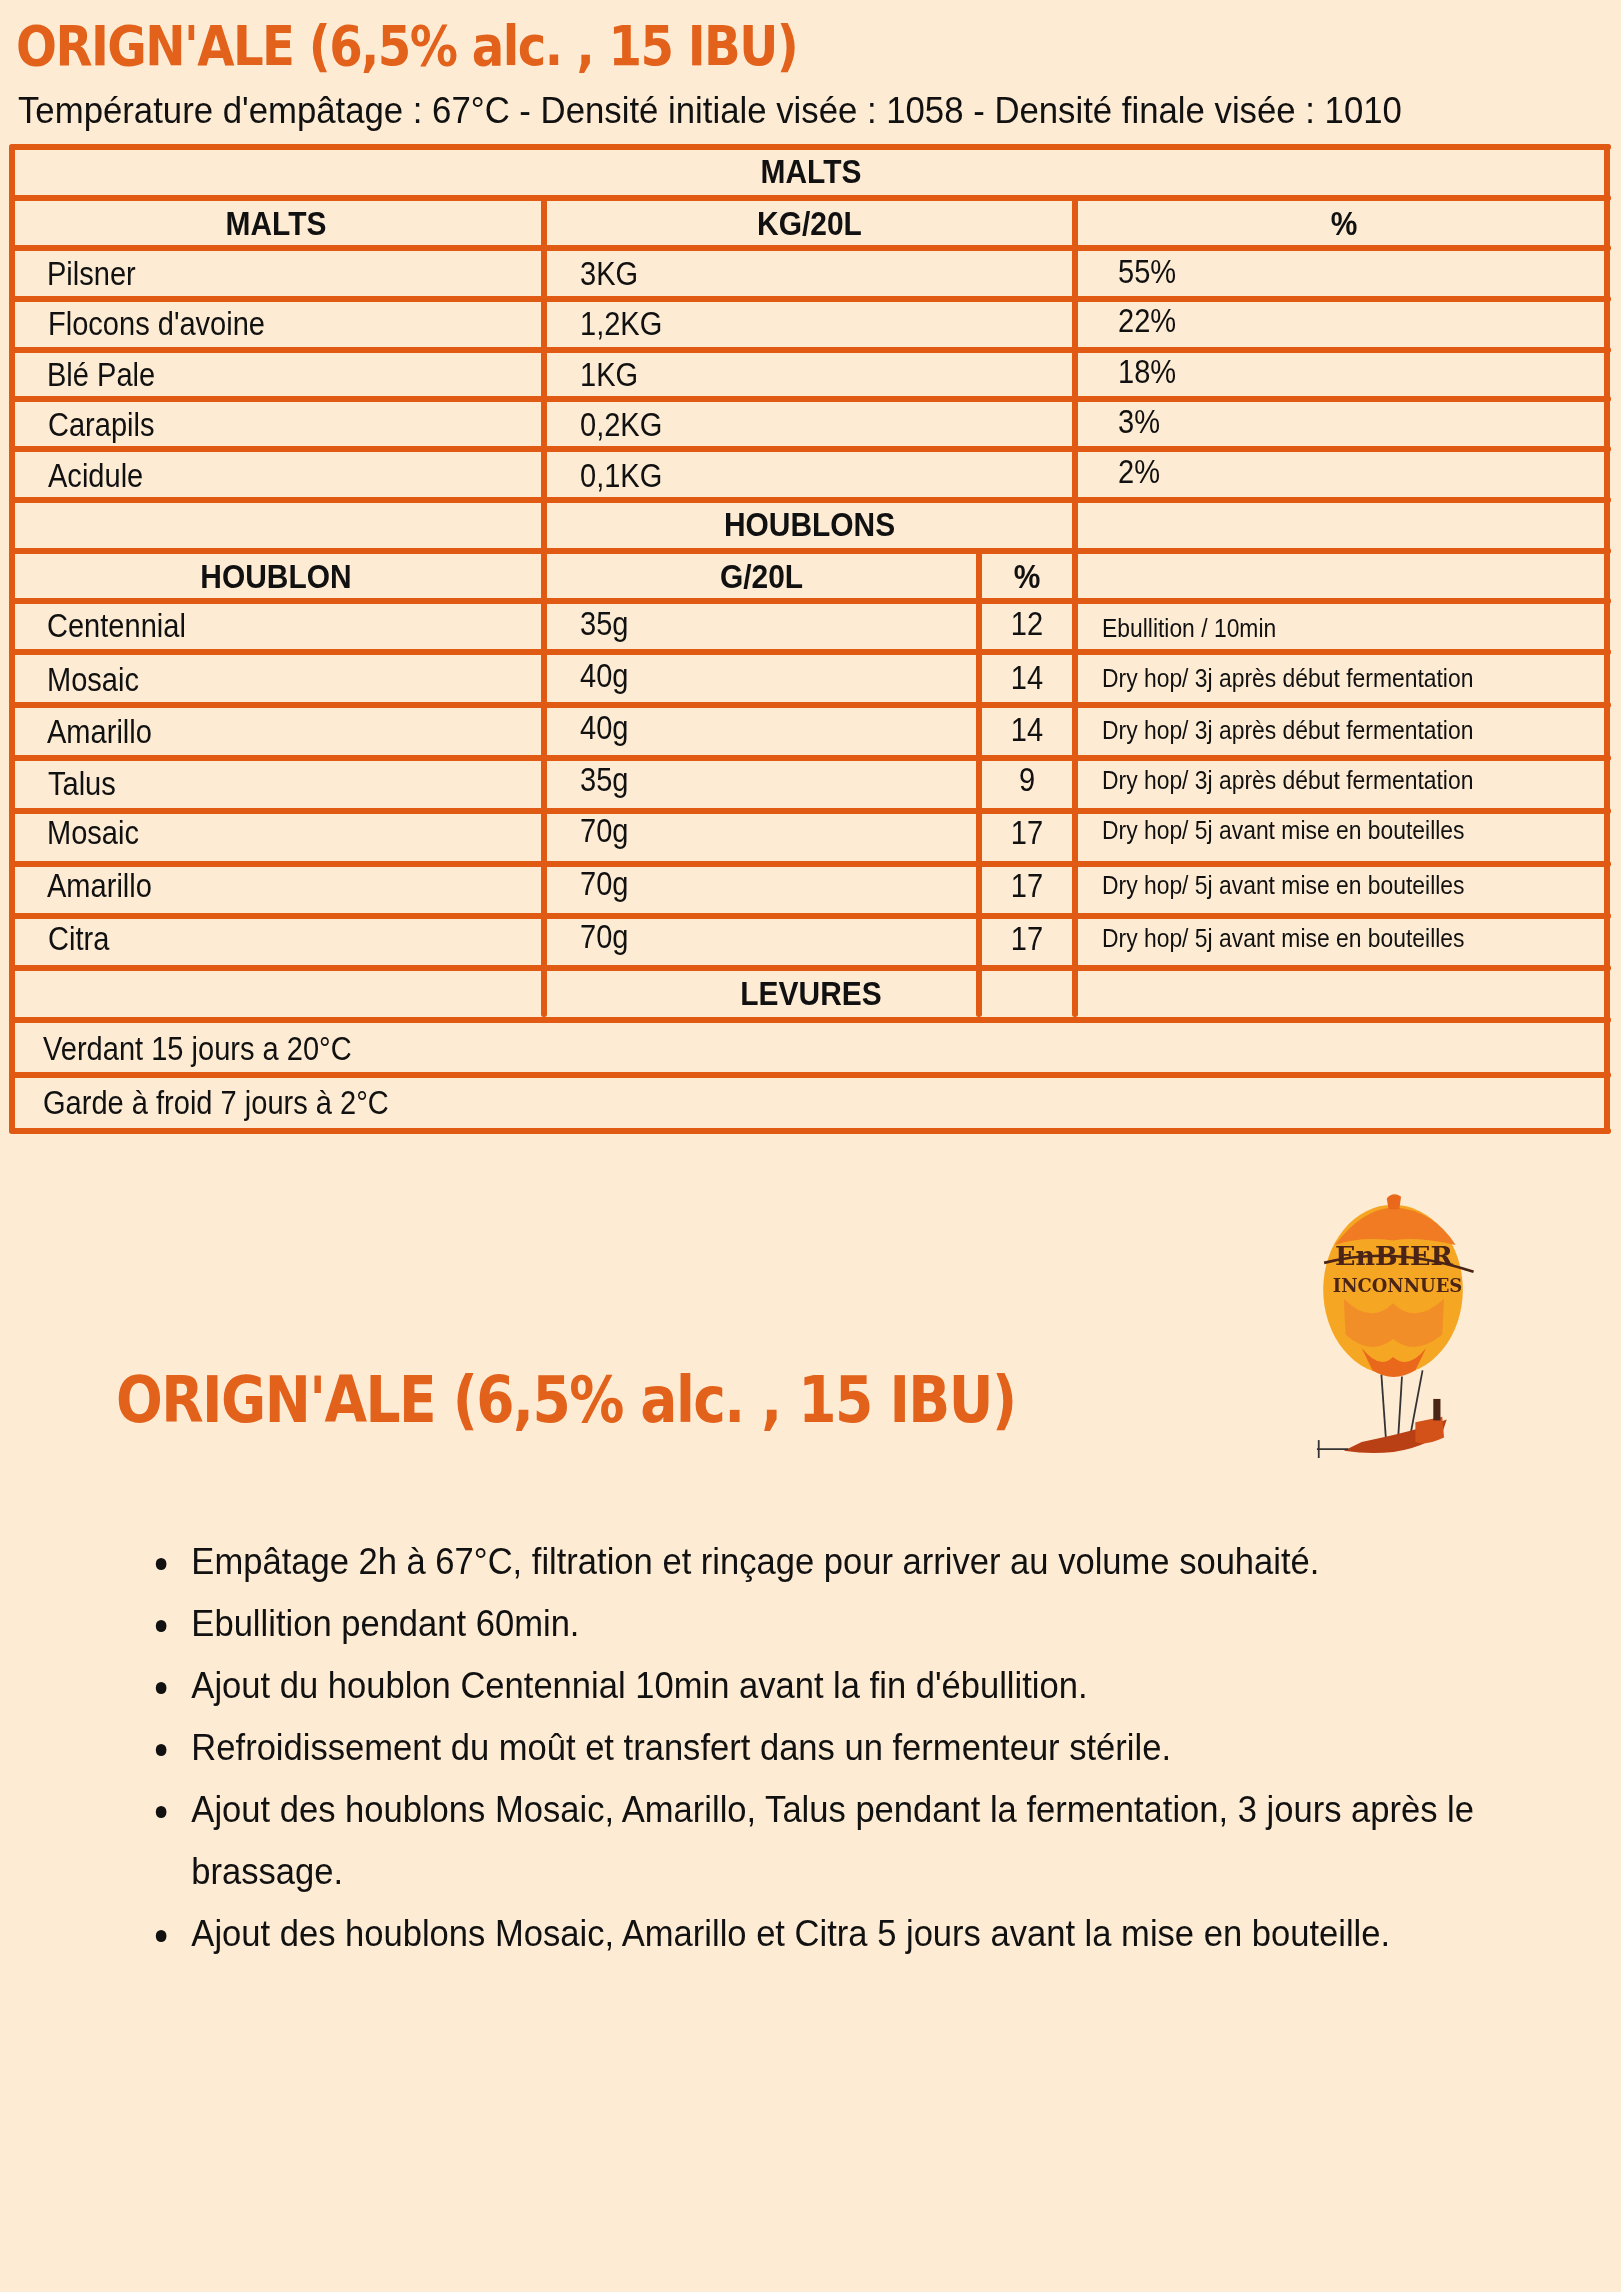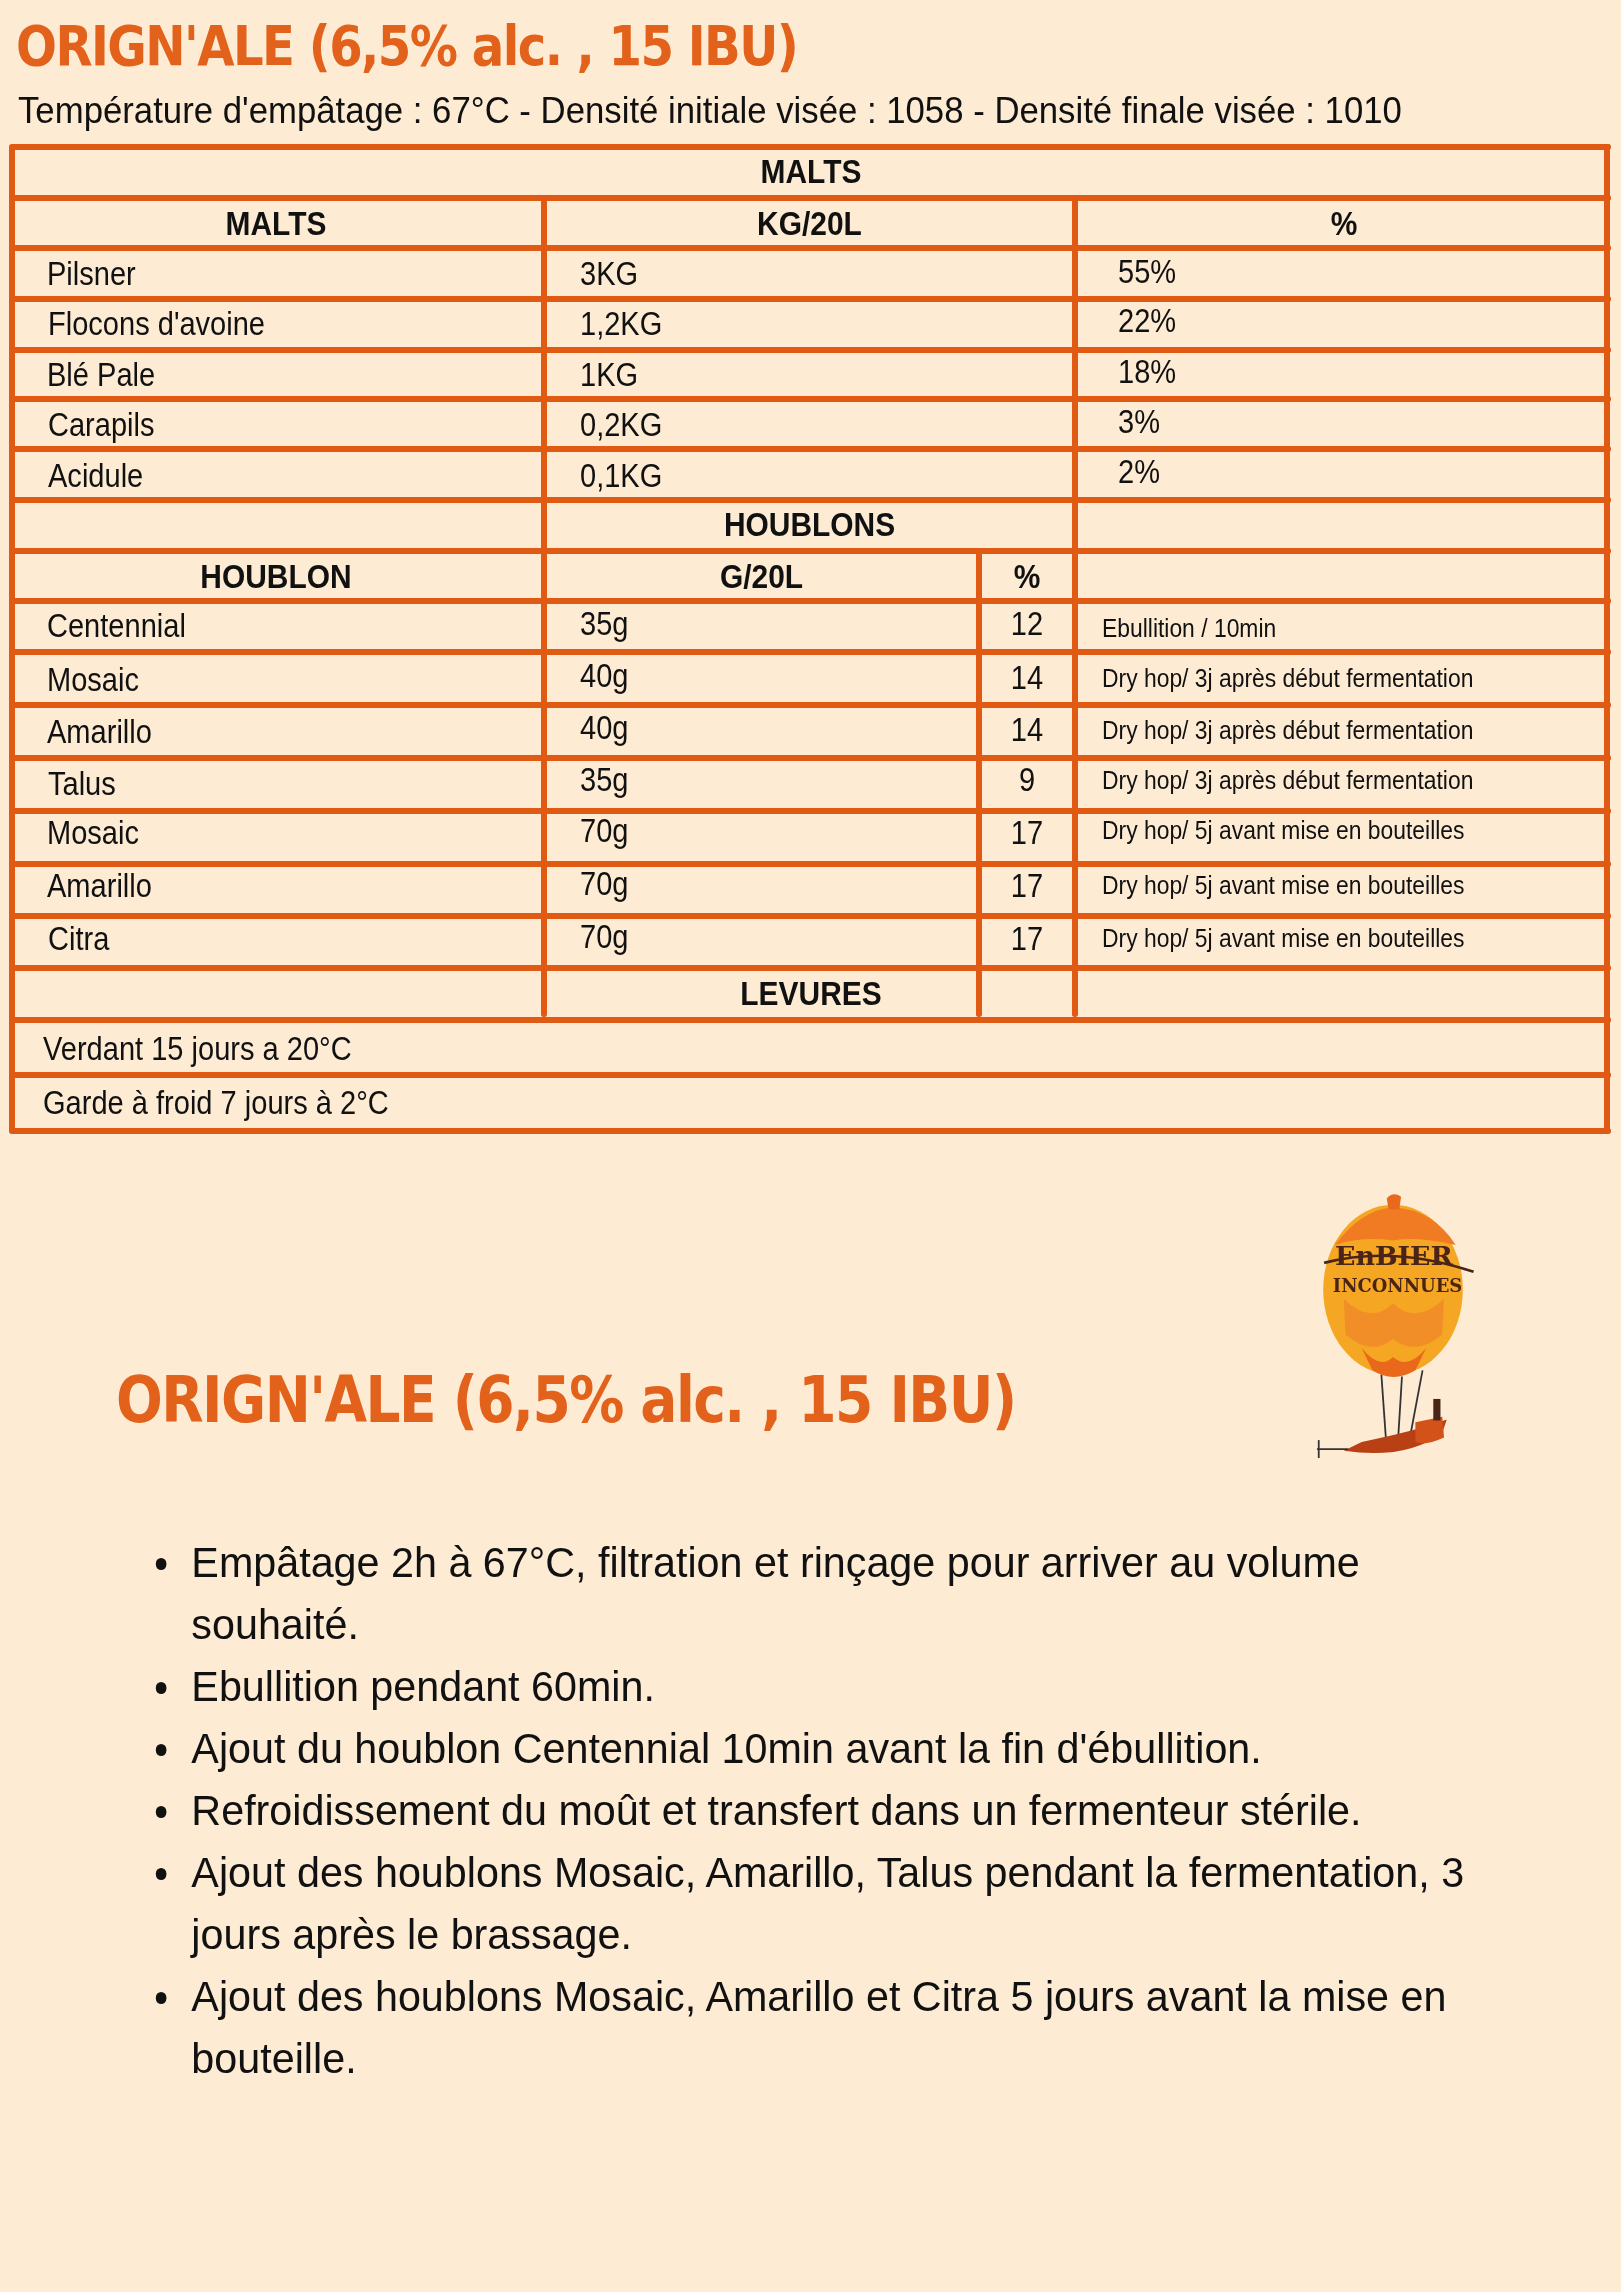--- a/index.html
+++ b/index.html
@@ -46,21 +46,21 @@
   .hdr { font-weight: bold; font-size: 34px; }
   .ctr { transform-origin: center center; text-align: center; }
   .small { font-size: 26px; }
   
   .logo { position: absolute; left: 1308px; top: 1191px; width: 179px; height: 287px; }
   
   .steps {
     position: absolute; left: 152px; top: 1531px;
     margin: 0; padding: 0; list-style: none;
     font-family: "Liberation Sans", sans-serif;
-    font-size: 43px; line-height: 62px;
+    font-size: 36px; line-height: 62px;
     width: 1397px;
   }
   .steps li { position: relative; padding-left: 41px; transform: scaleX(0.96); transform-origin: left center; }
   .steps li::before {
     content: ""; position: absolute; left: 3.6px; top: 27px;
     width: 11.6px; height: 11.6px; border-radius: 50%; background: #111;
   }
 </style>
 </head>
 <body>

